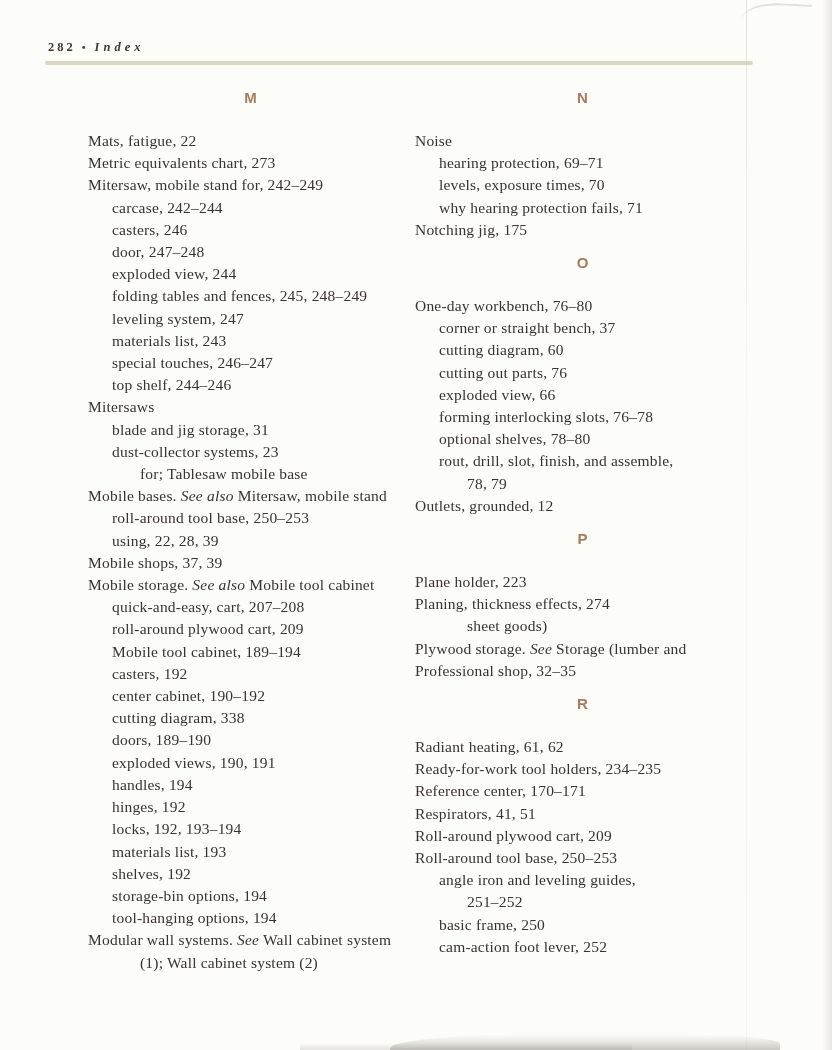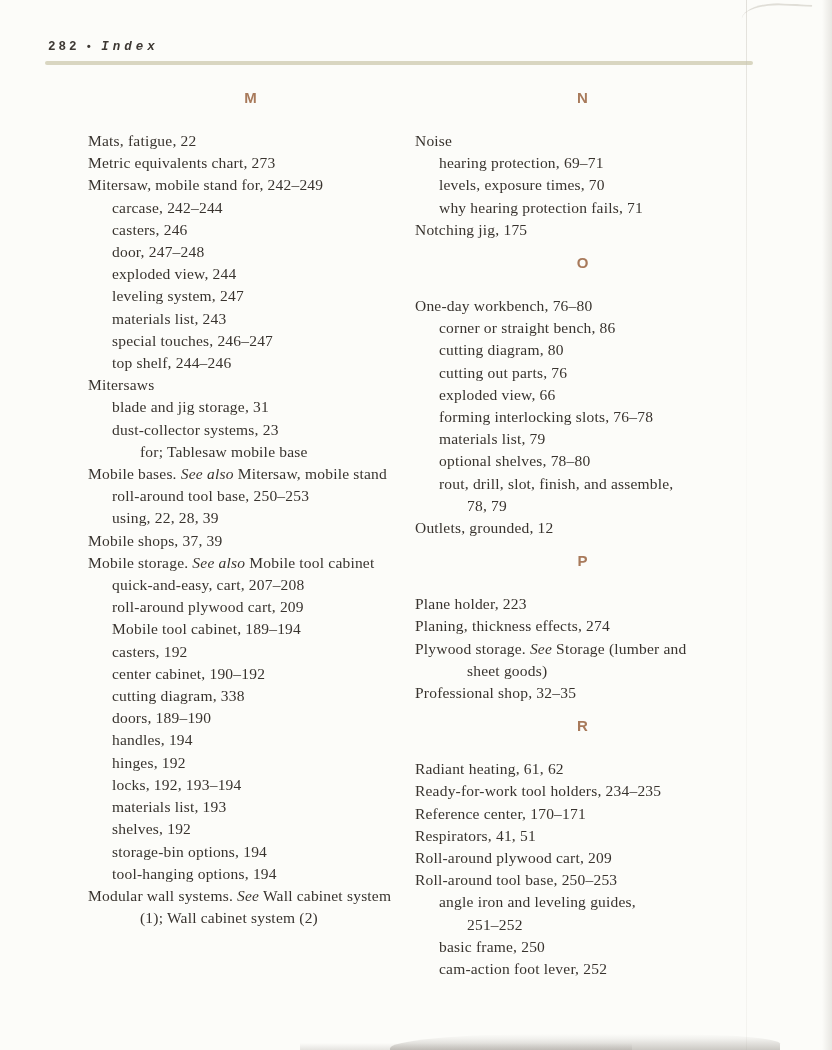--- a/index.html
+++ b/index.html
@@ -7,21 +7,21 @@
     position:relative;
     width:832px;height:1050px;
     background:#fcfcf9;
     overflow:hidden;
     font-family:"Liberation Serif", serif;
     color:#38332e;
   }
   
   .runhead{
     position:absolute;left:48px;top:40px;
-    font-family:Liberation Mono, monospace;
+    font-family:Liberation Serif, serif;
     font-size:12.5px;font-weight:bold;color:#3d3833;
     letter-spacing:3px;
     white-space:nowrap;
   }
   .runhead .bullet{margin:0 6px;font-size:11px;}
   .runhead .booktitle{font-style:italic;font-weight:600;letter-spacing:4px;}
   .rule{
     position:absolute;left:45px;top:61px;width:708px;height:4px;
     background:#d9d6c1;border-radius:2px;
   }
@@ -81,40 +81,42 @@
   <div class="col col-left">
       <div class="section">
         <div class="letter">M</div>
         <div class="entry ind0"><span>Mats, fatigue, 22</span></div>
         <div class="entry ind0"><span>Metric equivalents chart, 273</span></div>
         <div class="entry ind0"><span>Mitersaw, mobile stand for, 242–249</span></div>
         <div class="entry ind1"><span>carcase, 242–244</span></div>
         <div class="entry ind1"><span>casters, 246</span></div>
         <div class="entry ind1"><span>door, 247–248</span></div>
         <div class="entry ind1"><span>exploded view, 244</span></div>
+        <div class="entry ind1"><span>folding tables and fences, 245, 248–249</span></div>
         <div class="entry ind1"><span>leveling system, 247</span></div>
         <div class="entry ind1"><span>materials list, 243</span></div>
         <div class="entry ind1"><span>special touches, 246–247</span></div>
         <div class="entry ind1"><span>top shelf, 244–246</span></div>
         <div class="entry ind0"><span>Mitersaws</span></div>
         <div class="entry ind1"><span>blade and jig storage, 31</span></div>
         <div class="entry ind1"><span>dust-collector systems, 23</span></div>
         <div class="entry ind2"><span>for; Tablesaw mobile base</span></div>
         <div class="entry ind0"><span>Mobile bases. </span><i>See also</i><span> Mitersaw, mobile stand</span></div>
         <div class="entry ind1"><span>roll-around tool base, 250–253</span></div>
         <div class="entry ind1"><span>using, 22, 28, 39</span></div>
         <div class="entry ind0"><span>Mobile shops, 37, 39</span></div>
         <div class="entry ind0"><span>Mobile storage. </span><i>See also</i><span> Mobile tool cabinet</span></div>
         <div class="entry ind1"><span>quick-and-easy, cart, 207–208</span></div>
         <div class="entry ind1"><span>roll-around plywood cart, 209</span></div>
         <div class="entry ind1"><span>Mobile tool cabinet, 189–194</span></div>
         <div class="entry ind1"><span>casters, 192</span></div>
         <div class="entry ind1"><span>center cabinet, 190–192</span></div>
         <div class="entry ind1"><span>cutting diagram, 338</span></div>
         <div class="entry ind1"><span>doors, 189–190</span></div>
+        <div class="entry ind1"><span>exploded views, 190, 191</span></div>
         <div class="entry ind1"><span>handles, 194</span></div>
         <div class="entry ind1"><span>hinges, 192</span></div>
         <div class="entry ind1"><span>locks, 192, 193–194</span></div>
         <div class="entry ind1"><span>materials list, 193</span></div>
         <div class="entry ind1"><span>shelves, 192</span></div>
         <div class="entry ind1"><span>storage-bin options, 194</span></div>
         <div class="entry ind1"><span>tool-hanging options, 194</span></div>
         <div class="entry ind0"><span>Modular wall systems. </span><i>See</i><span> Wall cabinet system</span></div>
         <div class="entry ind2"><span>(1); Wall cabinet system (2)</span></div>
       </div>
@@ -124,37 +126,36 @@
         <div class="letter">N</div>
         <div class="entry ind0"><span>Noise</span></div>
         <div class="entry ind1"><span>hearing protection, 69–71</span></div>
         <div class="entry ind1"><span>levels, exposure times, 70</span></div>
         <div class="entry ind1"><span>why hearing protection fails, 71</span></div>
         <div class="entry ind0"><span>Notching jig, 175</span></div>
       </div>
       <div class="section">
         <div class="letter">O</div>
         <div class="entry ind0"><span>One-day workbench, 76–80</span></div>
-        <div class="entry ind1"><span>corner or straight bench, 86</span></div>
-        <div class="entry ind1"><span>cutting diagram, 80</span></div>
+        <div class="entry ind1"><span>corner or straight bench, 37</span></div>
+        <div class="entry ind1"><span>cutting diagram, 60</span></div>
         <div class="entry ind1"><span>cutting out parts, 76</span></div>
         <div class="entry ind1"><span>exploded view, 66</span></div>
         <div class="entry ind1"><span>forming interlocking slots, 76–78</span></div>
-        <div class="entry ind1"><span>materials list, 79</span></div>
         <div class="entry ind1"><span>optional shelves, 78–80</span></div>
         <div class="entry ind1"><span>rout, drill, slot, finish, and assemble,</span></div>
         <div class="entry ind2"><span>78, 79</span></div>
         <div class="entry ind0"><span>Outlets, grounded, 12</span></div>
       </div>
       <div class="section">
         <div class="letter">P</div>
         <div class="entry ind0"><span>Plane holder, 223</span></div>
         <div class="entry ind0"><span>Planing, thickness effects, 274</span></div>
+        <div class="entry ind2"><span>sheet goods)</span></div>
         <div class="entry ind0"><span>Plywood storage. </span><i>See</i><span> Storage (lumber and</span></div>
-        <div class="entry ind2"><span>sheet goods)</span></div>
         <div class="entry ind0"><span>Professional shop, 32–35</span></div>
       </div>
       <div class="section">
         <div class="letter">R</div>
         <div class="entry ind0"><span>Radiant heating, 61, 62</span></div>
         <div class="entry ind0"><span>Ready-for-work tool holders, 234–235</span></div>
         <div class="entry ind0"><span>Reference center, 170–171</span></div>
         <div class="entry ind0"><span>Respirators, 41, 51</span></div>
         <div class="entry ind0"><span>Roll-around plywood cart, 209</span></div>
         <div class="entry ind0"><span>Roll-around tool base, 250–253</span></div>

